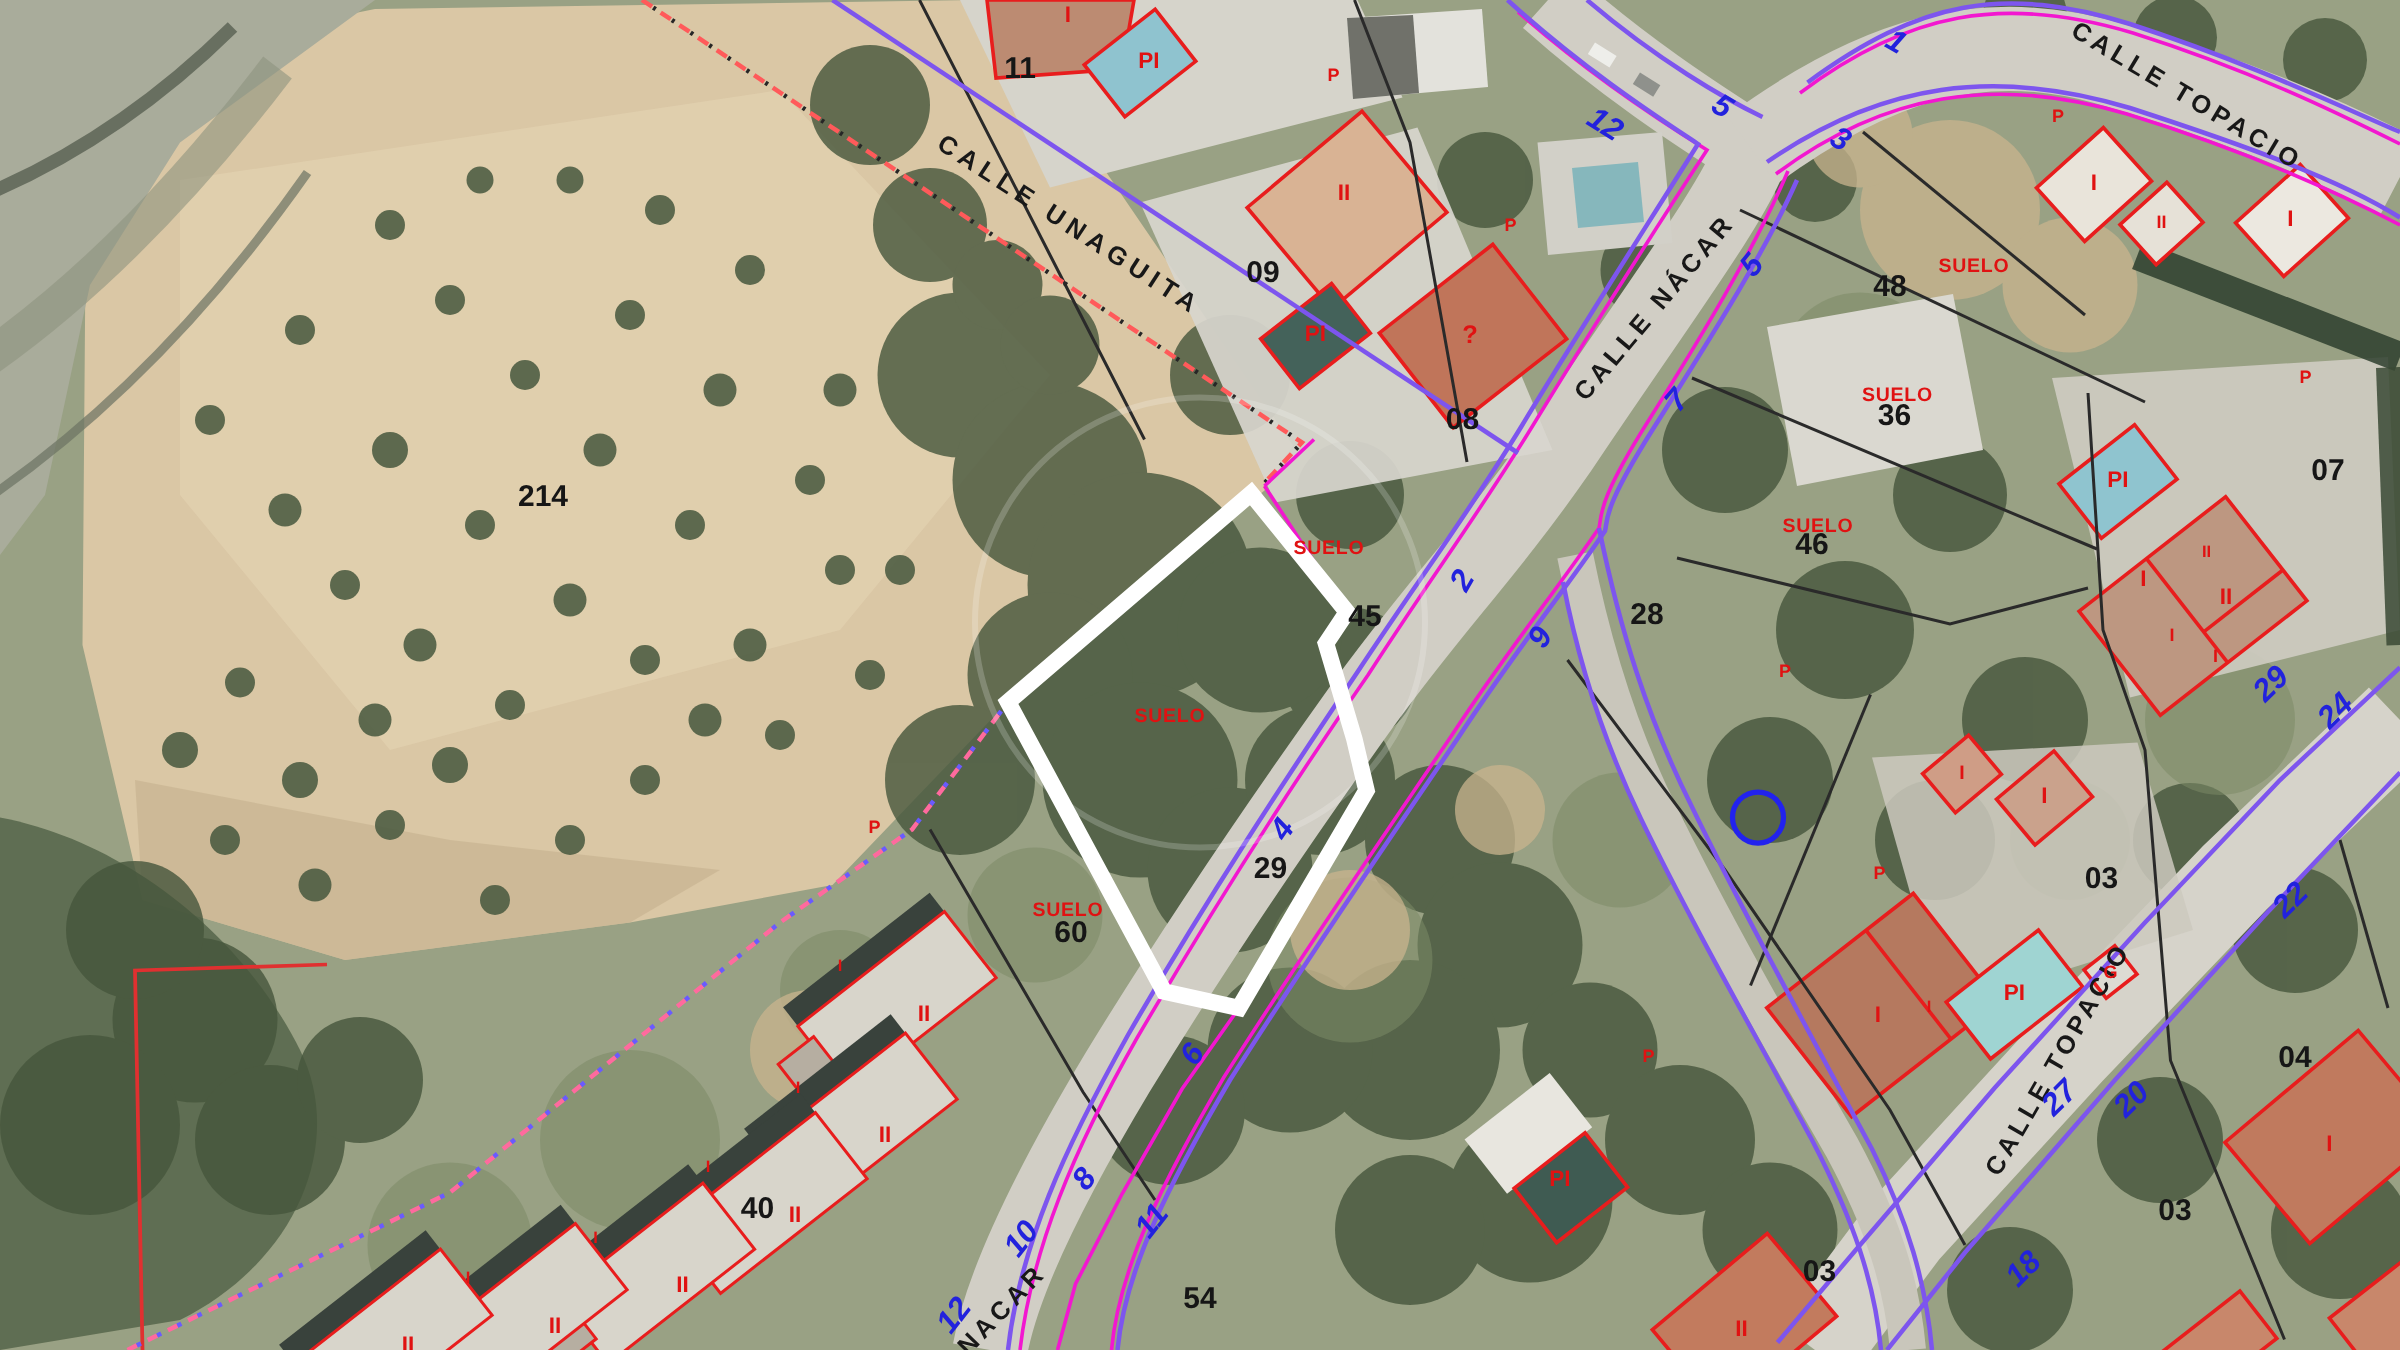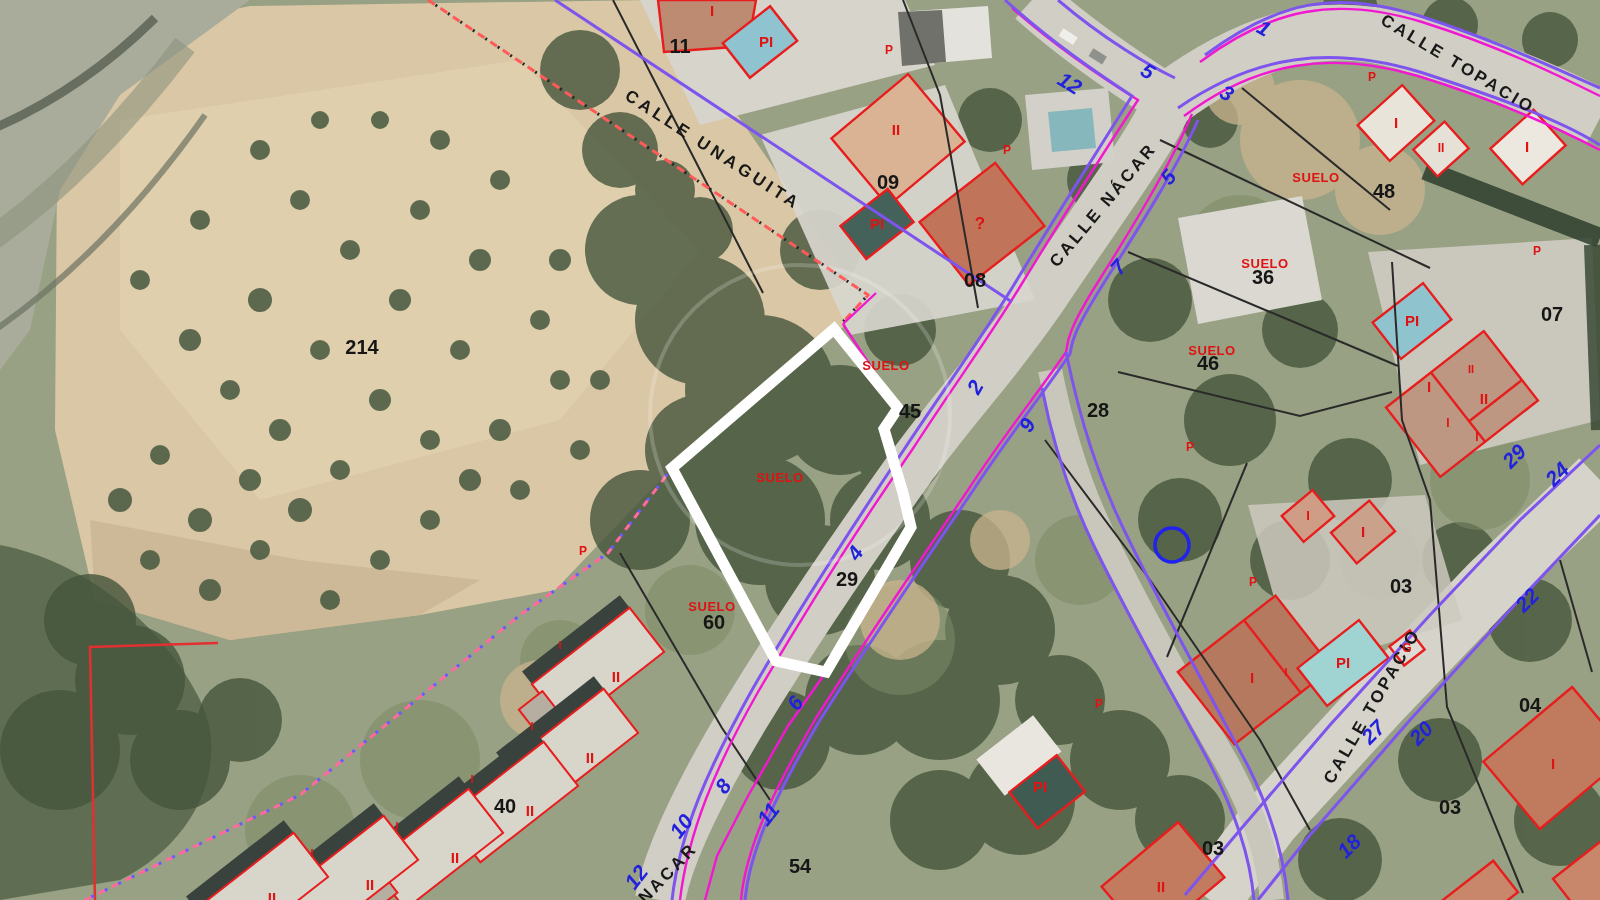--- a/index.html
+++ b/index.html
@@ -330,32 +330,32 @@
 <div id="watermark">
   <div class="wm-ring"></div>
 </div>
 
 <div id="labels">
       <span class="lbl street" style="left: 713px; top: 150px; transform: translate(-50%, -50%) rotate(33deg); letter-spacing: 4px;">CALLE UNAGUITA</span>
       <span class="lbl street" style="left: 1103px; top: 205px; transform: translate(-50%, -50%) rotate(-50deg); letter-spacing: 3px;">CALLE NÁCAR</span>
       <span class="lbl street" style="left: 1458px; top: 64px; transform: translate(-50%, -50%) rotate(31deg); letter-spacing: 3px;">CALLE TOPACIO</span>
       <span class="lbl street" style="left: 1372px; top: 706px; transform: translate(-50%, -50%) rotate(-60deg); letter-spacing: 3px;">CALLE TOPACIO</span>
       <span class="lbl street" style="left: 668px; top: 873px; transform: translate(-50%, -50%) rotate(-46deg); letter-spacing: 3px;">NACAR</span>
-      <span class="lbl parcel" style="left: 362px; top: 347px; transform: translate(-50%, -50%) rotate(0deg);">214</span>
+      <span class="lbl parcel" style="left: 362px; top: 331px; transform: translate(-50%, -50%) rotate(0deg);">214</span>
       <span class="lbl parcel" style="left: 680px; top: 46px; transform: translate(-50%, -50%) rotate(0deg);">11</span>
-      <span class="lbl parcel" style="left: 842px; top: 182px; transform: translate(-50%, -50%) rotate(0deg); margin-left: 46px;">09</span>
+      <span class="lbl parcel" style="left: 842px; top: 182px; transform: translate(-50%, -50%) rotate(0deg);">09</span>
       <span class="lbl parcel" style="left: 975px; top: 280px; transform: translate(-50%, -50%) rotate(0deg);">08</span>
       <span class="lbl parcel" style="left: 910px; top: 411px; transform: translate(-50%, -50%) rotate(0deg);">45</span>
       <span class="lbl parcel" style="left: 847px; top: 579px; transform: translate(-50%, -50%) rotate(0deg);">29</span>
       <span class="lbl parcel" style="left: 714px; top: 622px; transform: translate(-50%, -50%) rotate(0deg);">60</span>
       <span class="lbl parcel" style="left: 800px; top: 866px; transform: translate(-50%, -50%) rotate(0deg);">54</span>
       <span class="lbl parcel" style="left: 1098px; top: 410px; transform: translate(-50%, -50%) rotate(0deg);">28</span>
       <span class="lbl parcel" style="left: 1208px; top: 363px; transform: translate(-50%, -50%) rotate(0deg);">46</span>
       <span class="lbl parcel" style="left: 1263px; top: 277px; transform: translate(-50%, -50%) rotate(0deg);">36</span>
-      <span class="lbl parcel" style="left: 1384px; top: 191px; transform: translate(-50%, -50%) rotate(0deg);">48</span>
+      <span class="lbl parcel" style="left: 1260px; top: 191px; transform: translate(-50%, -50%) rotate(0deg);">48</span>
       <span class="lbl parcel" style="left: 505px; top: 806px; transform: translate(-50%, -50%) rotate(0deg);">40</span>
       <span class="lbl parcel" style="left: 1552px; top: 314px; transform: translate(-50%, -50%) rotate(0deg);">07</span>
       <span class="lbl parcel" style="left: 1401px; top: 586px; transform: translate(-50%, -50%) rotate(0deg);">03</span>
       <span class="lbl parcel" style="left: 1213px; top: 848px; transform: translate(-50%, -50%) rotate(0deg);">03</span>
       <span class="lbl parcel" style="left: 1450px; top: 807px; transform: translate(-50%, -50%) rotate(0deg);">03</span>
       <span class="lbl parcel" style="left: 1530px; top: 705px; transform: translate(-50%, -50%) rotate(0deg);">04</span>
       <span class="lbl addr" style="left: 1070px; top: 83px; transform: translate(-50%, -50%) rotate(32deg);">12</span>
       <span class="lbl addr" style="left: 1148px; top: 71px; transform: translate(-50%, -50%) rotate(32deg);">5</span>
       <span class="lbl addr" style="left: 1264px; top: 28px; transform: translate(-50%, -50%) rotate(30deg);">1</span>
       <span class="lbl addr" style="left: 1227px; top: 93px; transform: translate(-50%, -50%) rotate(30deg);">3</span>

